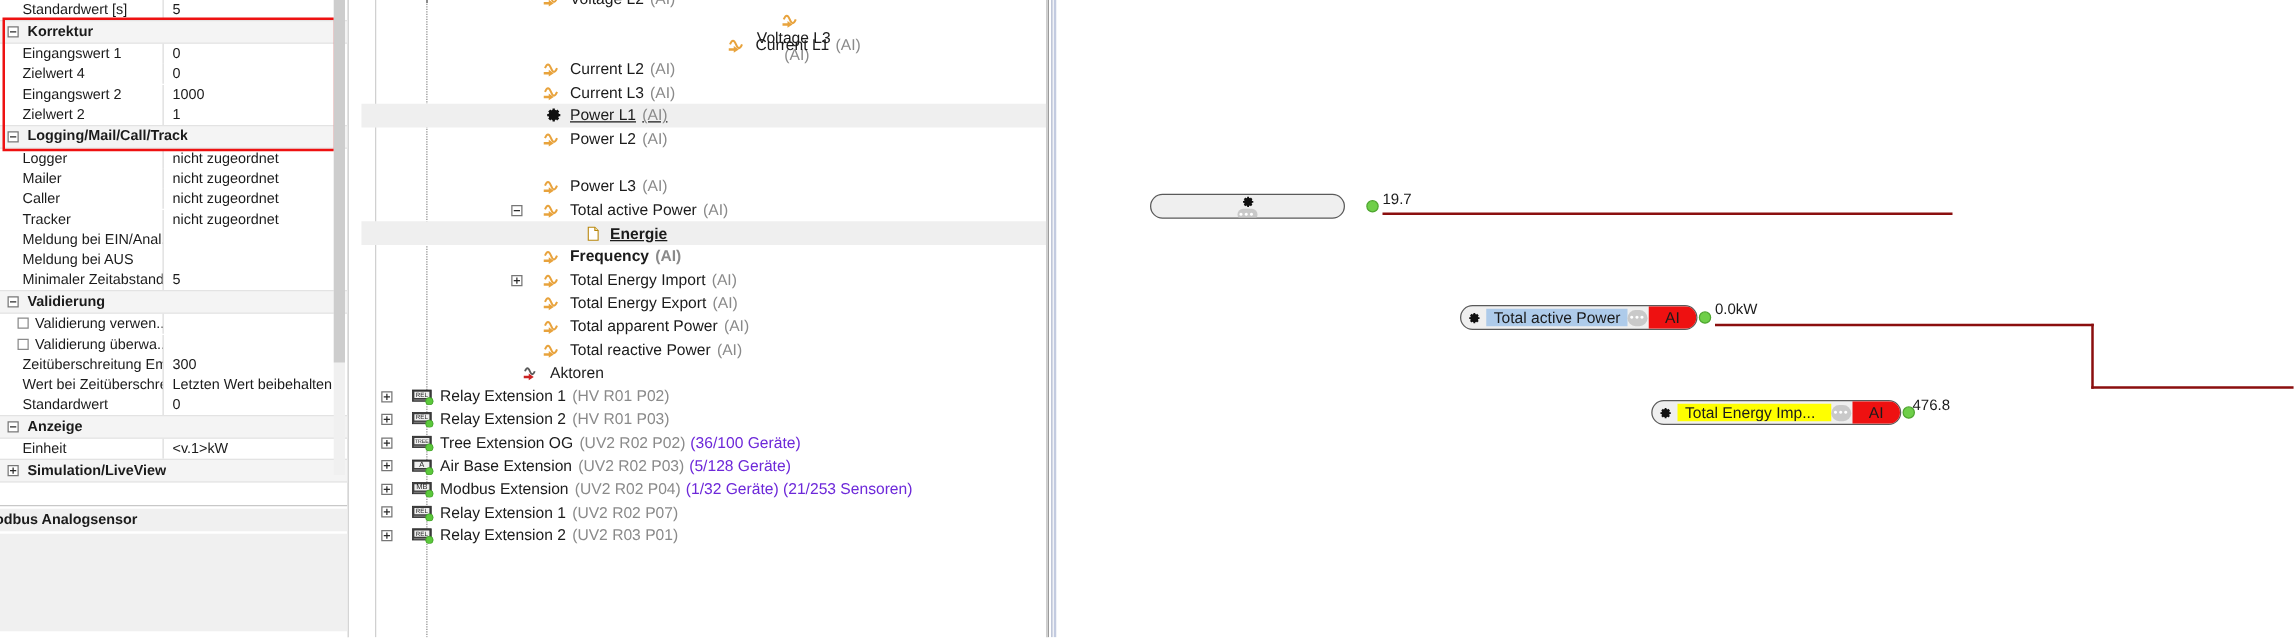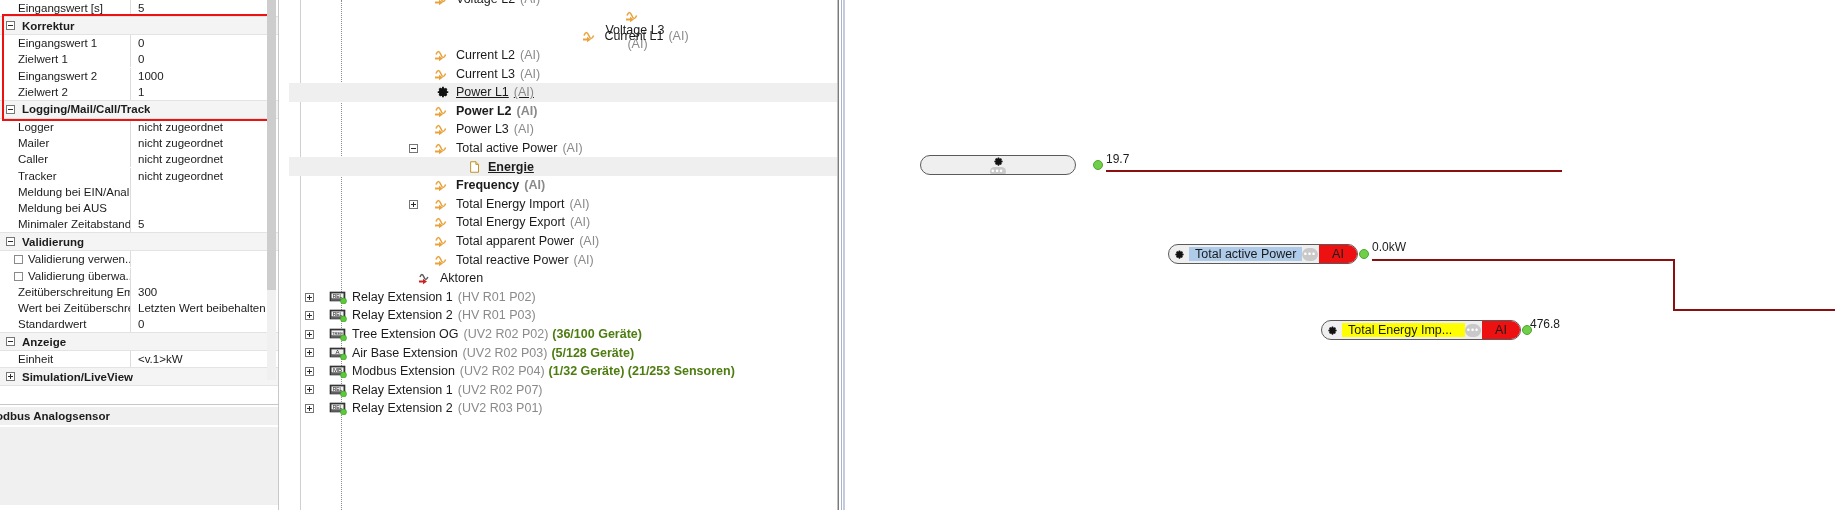--- a/index.html
+++ b/index.html
@@ -83,21 +83,21 @@
     background:#ffffff;border-right:1px solid #bfbfbf;overflow:hidden;
   }
   .tnode{
     position:relative;height:18.6px;display:flex;align-items:center;
     font-size:12.5px;white-space:nowrap;
   }
   .tnode.sel{background:#efefef;text-decoration:underline;}
   .tnode .tlabel{color:#1b1b1b;}
   .tnode .tlabel b{font-weight:bold;}
   .tnode .tmeta{color:#8a8a8a;margin-left:5px;}
-  .tnode .tmeta2{color:#4d7c0f;margin-left:4px;font-weight:bold;}
+  .tnode .tmeta2{color:#6d28d9;margin-left:4px;}
   .texp{
     position:absolute;width:9px;height:9px;border:1px solid #767676;background:#fff;
     box-sizing:border-box;top:5px;
   }
   .texp:before{content:"";position:absolute;left:1px;top:3px;width:5px;height:1px;background:#2b2b2b;}
   .texp.plus:after{content:"";position:absolute;left:3px;top:1px;width:1px;height:5px;background:#2b2b2b;}
   .ticon{width:20px;min-width:20px;height:14px;position:relative;margin-right:3px;}
   svg.icn{display:block;}
   #tree-left-rail{position:absolute;left:0px;top:0;bottom:0;width:11px;background:#ffffff;border-right:1px solid #d0d0d0;}
   #tree-vline{position:absolute;left:52px;top:0;bottom:0;border-left:1px dotted #8c8c8c;}
@@ -143,33 +143,33 @@
   .wire{position:absolute;background:#8b0f0f;}
 </style>
 </head>
 <body>
 
 <div class="screen">
 
   <div id="prop-panel">
     <div id="prop-rows">
         <div class="prop-row">
-          <div class="pname">Eingangswert [s]</div>
+          <div class="pname">Standardwert [s]</div>
           <div class="pval">5</div>
         </div>
         <div class="prop-row group">
           <div class="expander"></div>
           <div class="pname">Korrektur</div>
         </div>
         <div class="prop-row">
           <div class="pname">Eingangswert 1</div>
           <div class="pval">0</div>
         </div>
         <div class="prop-row">
-          <div class="pname">Zielwert 1</div>
+          <div class="pname">Zielwert 4</div>
           <div class="pval">0</div>
         </div>
         <div class="prop-row">
           <div class="pname">Eingangswert 2</div>
           <div class="pval">1000</div>
         </div>
         <div class="prop-row">
           <div class="pname">Zielwert 2</div>
           <div class="pval">1</div>
         </div>
@@ -325,32 +325,32 @@
             <svg class="icn" width="20" height="14" viewBox="0 0 20 16">
               <g transform="translate(2,0)">
                 <path fill="#111" d="M8 5.2A2.8 2.8 0 1 0 8 10.8 2.8 2.8 0 0 0 8 5.2zm0 4.1a1.3 1.3 0 1 1 0-2.6 1.3 1.3 0 0 1 0 2.6z"></path>
                 <path fill="#111" d="M14 7h-1.3a4.9 4.9 0 0 0-.5-1.2l.9-.9-1.9-1.9-.9.9A4.9 4.9 0 0 0 9 3.3V2H6.9v1.3c-.4.1-.8.3-1.2.5l-.9-.9L2.9 4.9l.9.9c-.2.4-.4.8-.5 1.2H2v2.1h1.3c.1.4.3.8.5 1.2l-.9.9 1.9 1.9.9-.9c.4.2.8.4 1.2.5V14H9v-1.3c.4-.1.8-.3 1.2-.5l.9.9 1.9-1.9-.9-.9c.2-.4.4-.8.5-1.2H14V7z"></path>
               </g>
             </svg>
           </span>
           <span class="tlabel">Power L1</span>
           <span class="tmeta">(AI)</span>
         </div>
-        <div class="tnode" style="padding-left: 144px; font-weight: bold;">
+        <div class="tnode" style="padding-left: 144px;">
           <span class="ticon">
             <svg class="icn" width="20" height="14" viewBox="0 0 20 14">
               <path d="M3 6.5c1.6-4 3.2-4 4.8 0s3.2 4 4.8 0" stroke="#e8a33d" stroke-width="1.6" fill="none"></path>
               <path d="M2 10.5h5" stroke="#e8a33d" stroke-width="2"></path>
               <path d="M6 7.8l4 2.7-4 2.7z" fill="#e8a33d"></path>
             </svg>
           </span>
           <span class="tlabel">Power L2</span>
           <span class="tmeta">(AI)</span>
         </div>
-        <div class="tnode" style="padding-left: 144px;">
+        <div class="tnode" style="padding-left: 144px; margin-top: 20px;">
           <span class="ticon">
             <svg class="icn" width="20" height="14" viewBox="0 0 20 14">
               <path d="M3 6.5c1.6-4 3.2-4 4.8 0s3.2 4 4.8 0" stroke="#e8a33d" stroke-width="1.6" fill="none"></path>
               <path d="M2 10.5h5" stroke="#e8a33d" stroke-width="2"></path>
               <path d="M6 7.8l4 2.7-4 2.7z" fill="#e8a33d"></path>
             </svg>
           </span>
           <span class="tlabel">Power L3</span>
           <span class="tmeta">(AI)</span>
         </div>

